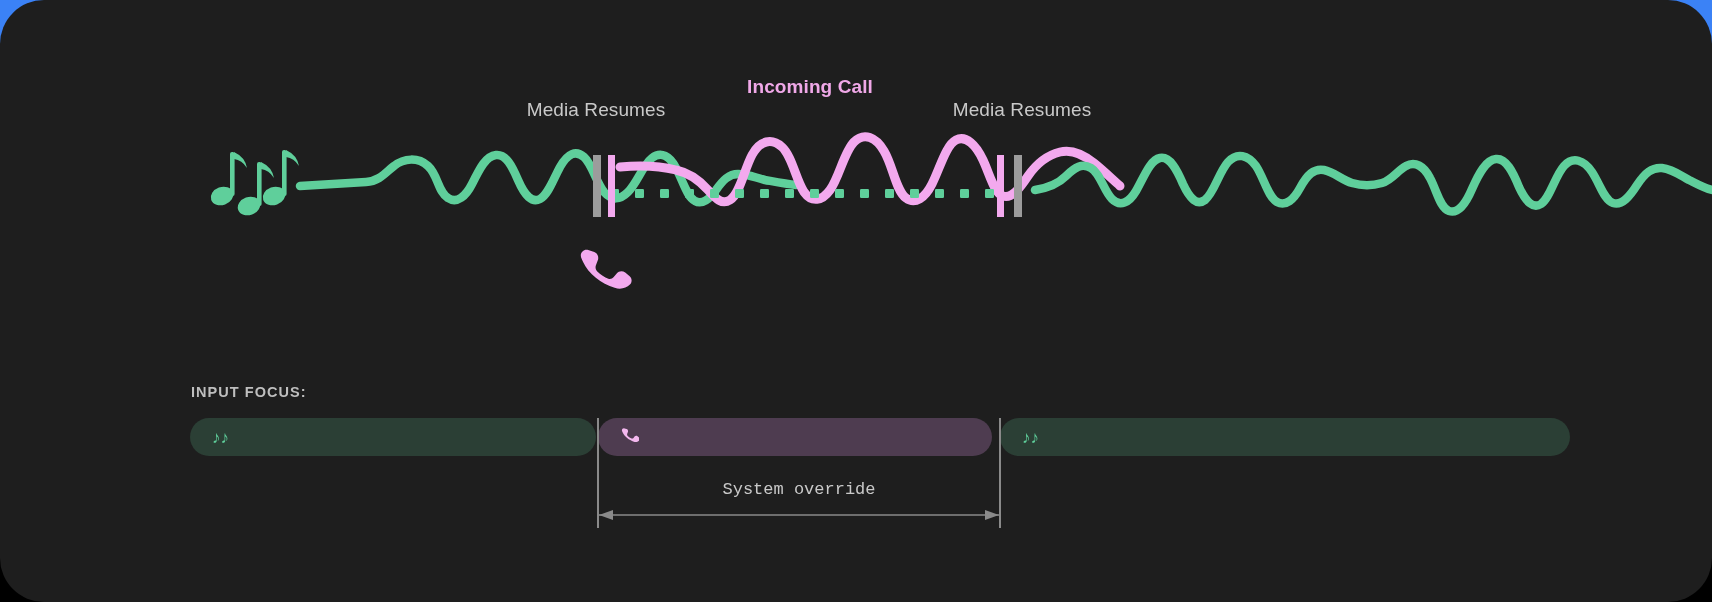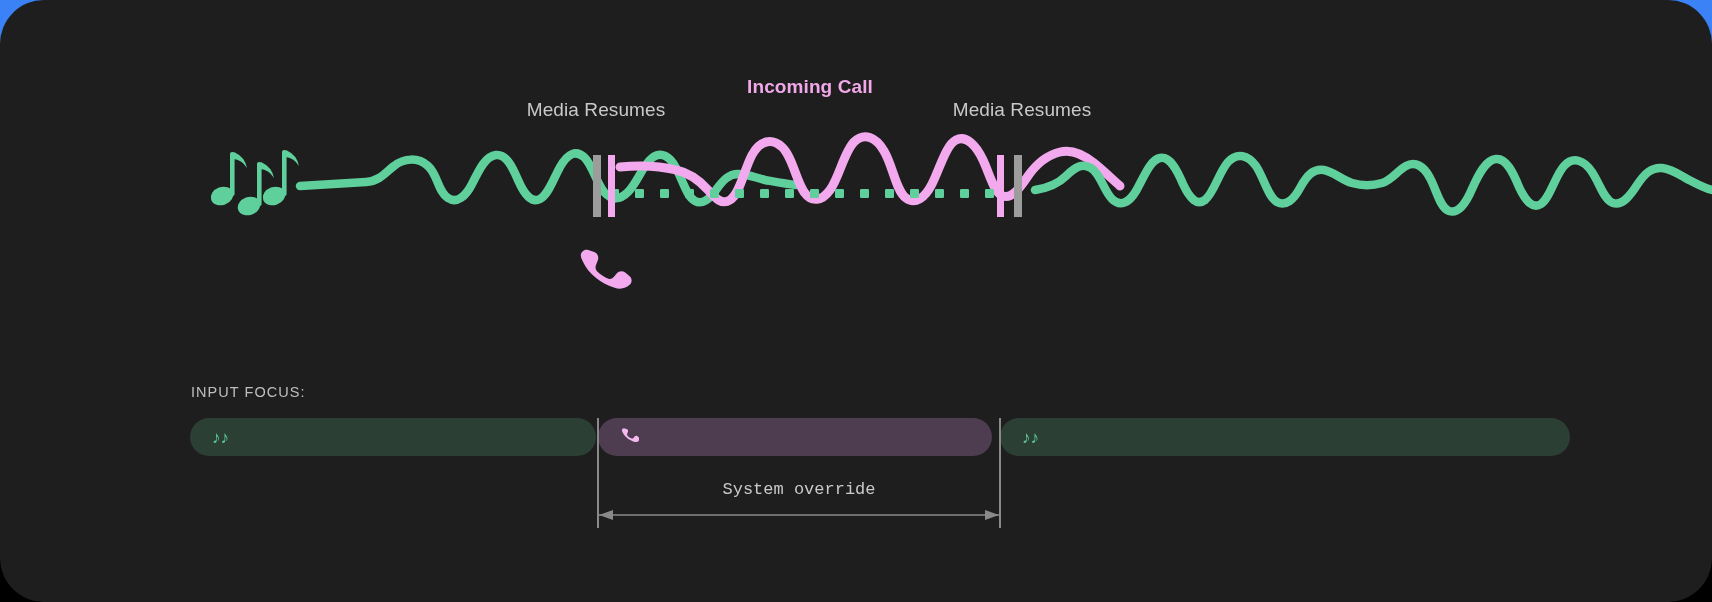--- a/index.html
+++ b/index.html
@@ -58,21 +58,21 @@
     left: 0;
     top: 0;
   }
 
   
   #focus-title {
     position: absolute;
     left: 191px;
     top: 384px;
     font-size: 14.5px;
-    font-weight: 400;
+    font-weight: 700;
     letter-spacing: 1.05px;
     color: #BFBFBF;
   }
 
   .focus-bar {
     position: absolute;
     top: 418px;
     height: 38px;
     border-radius: 19px;
     display: flex;

